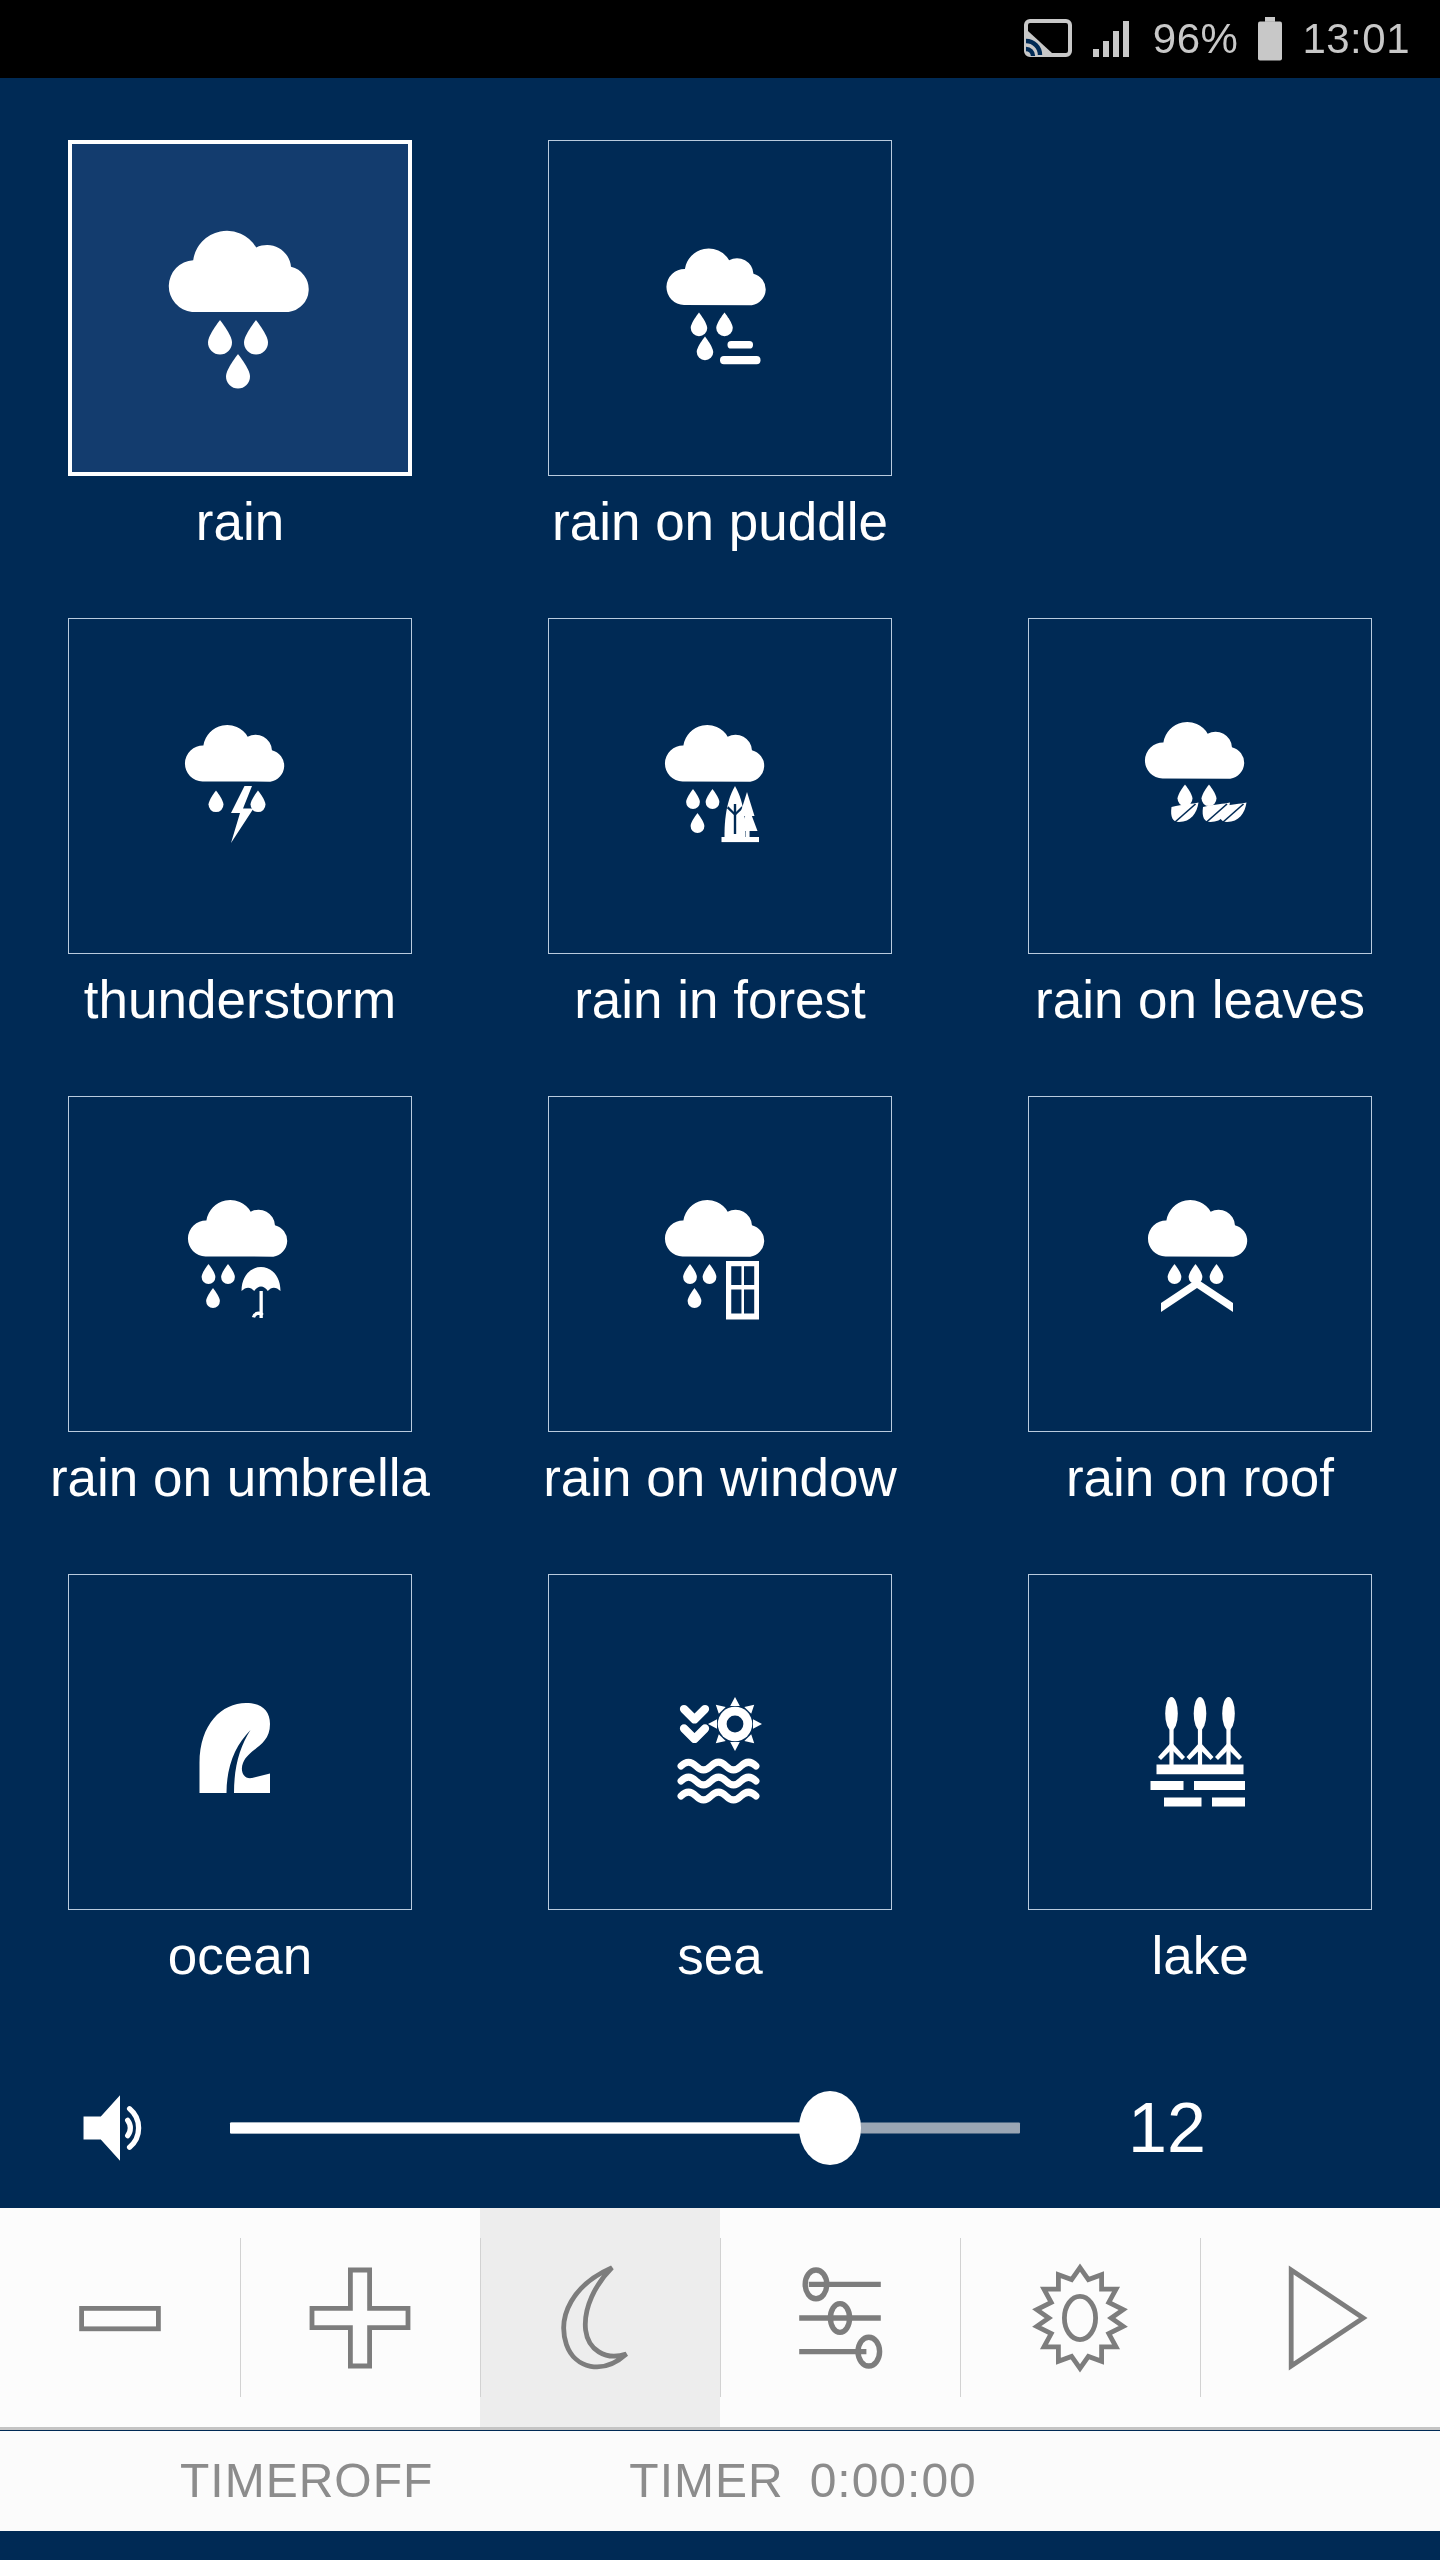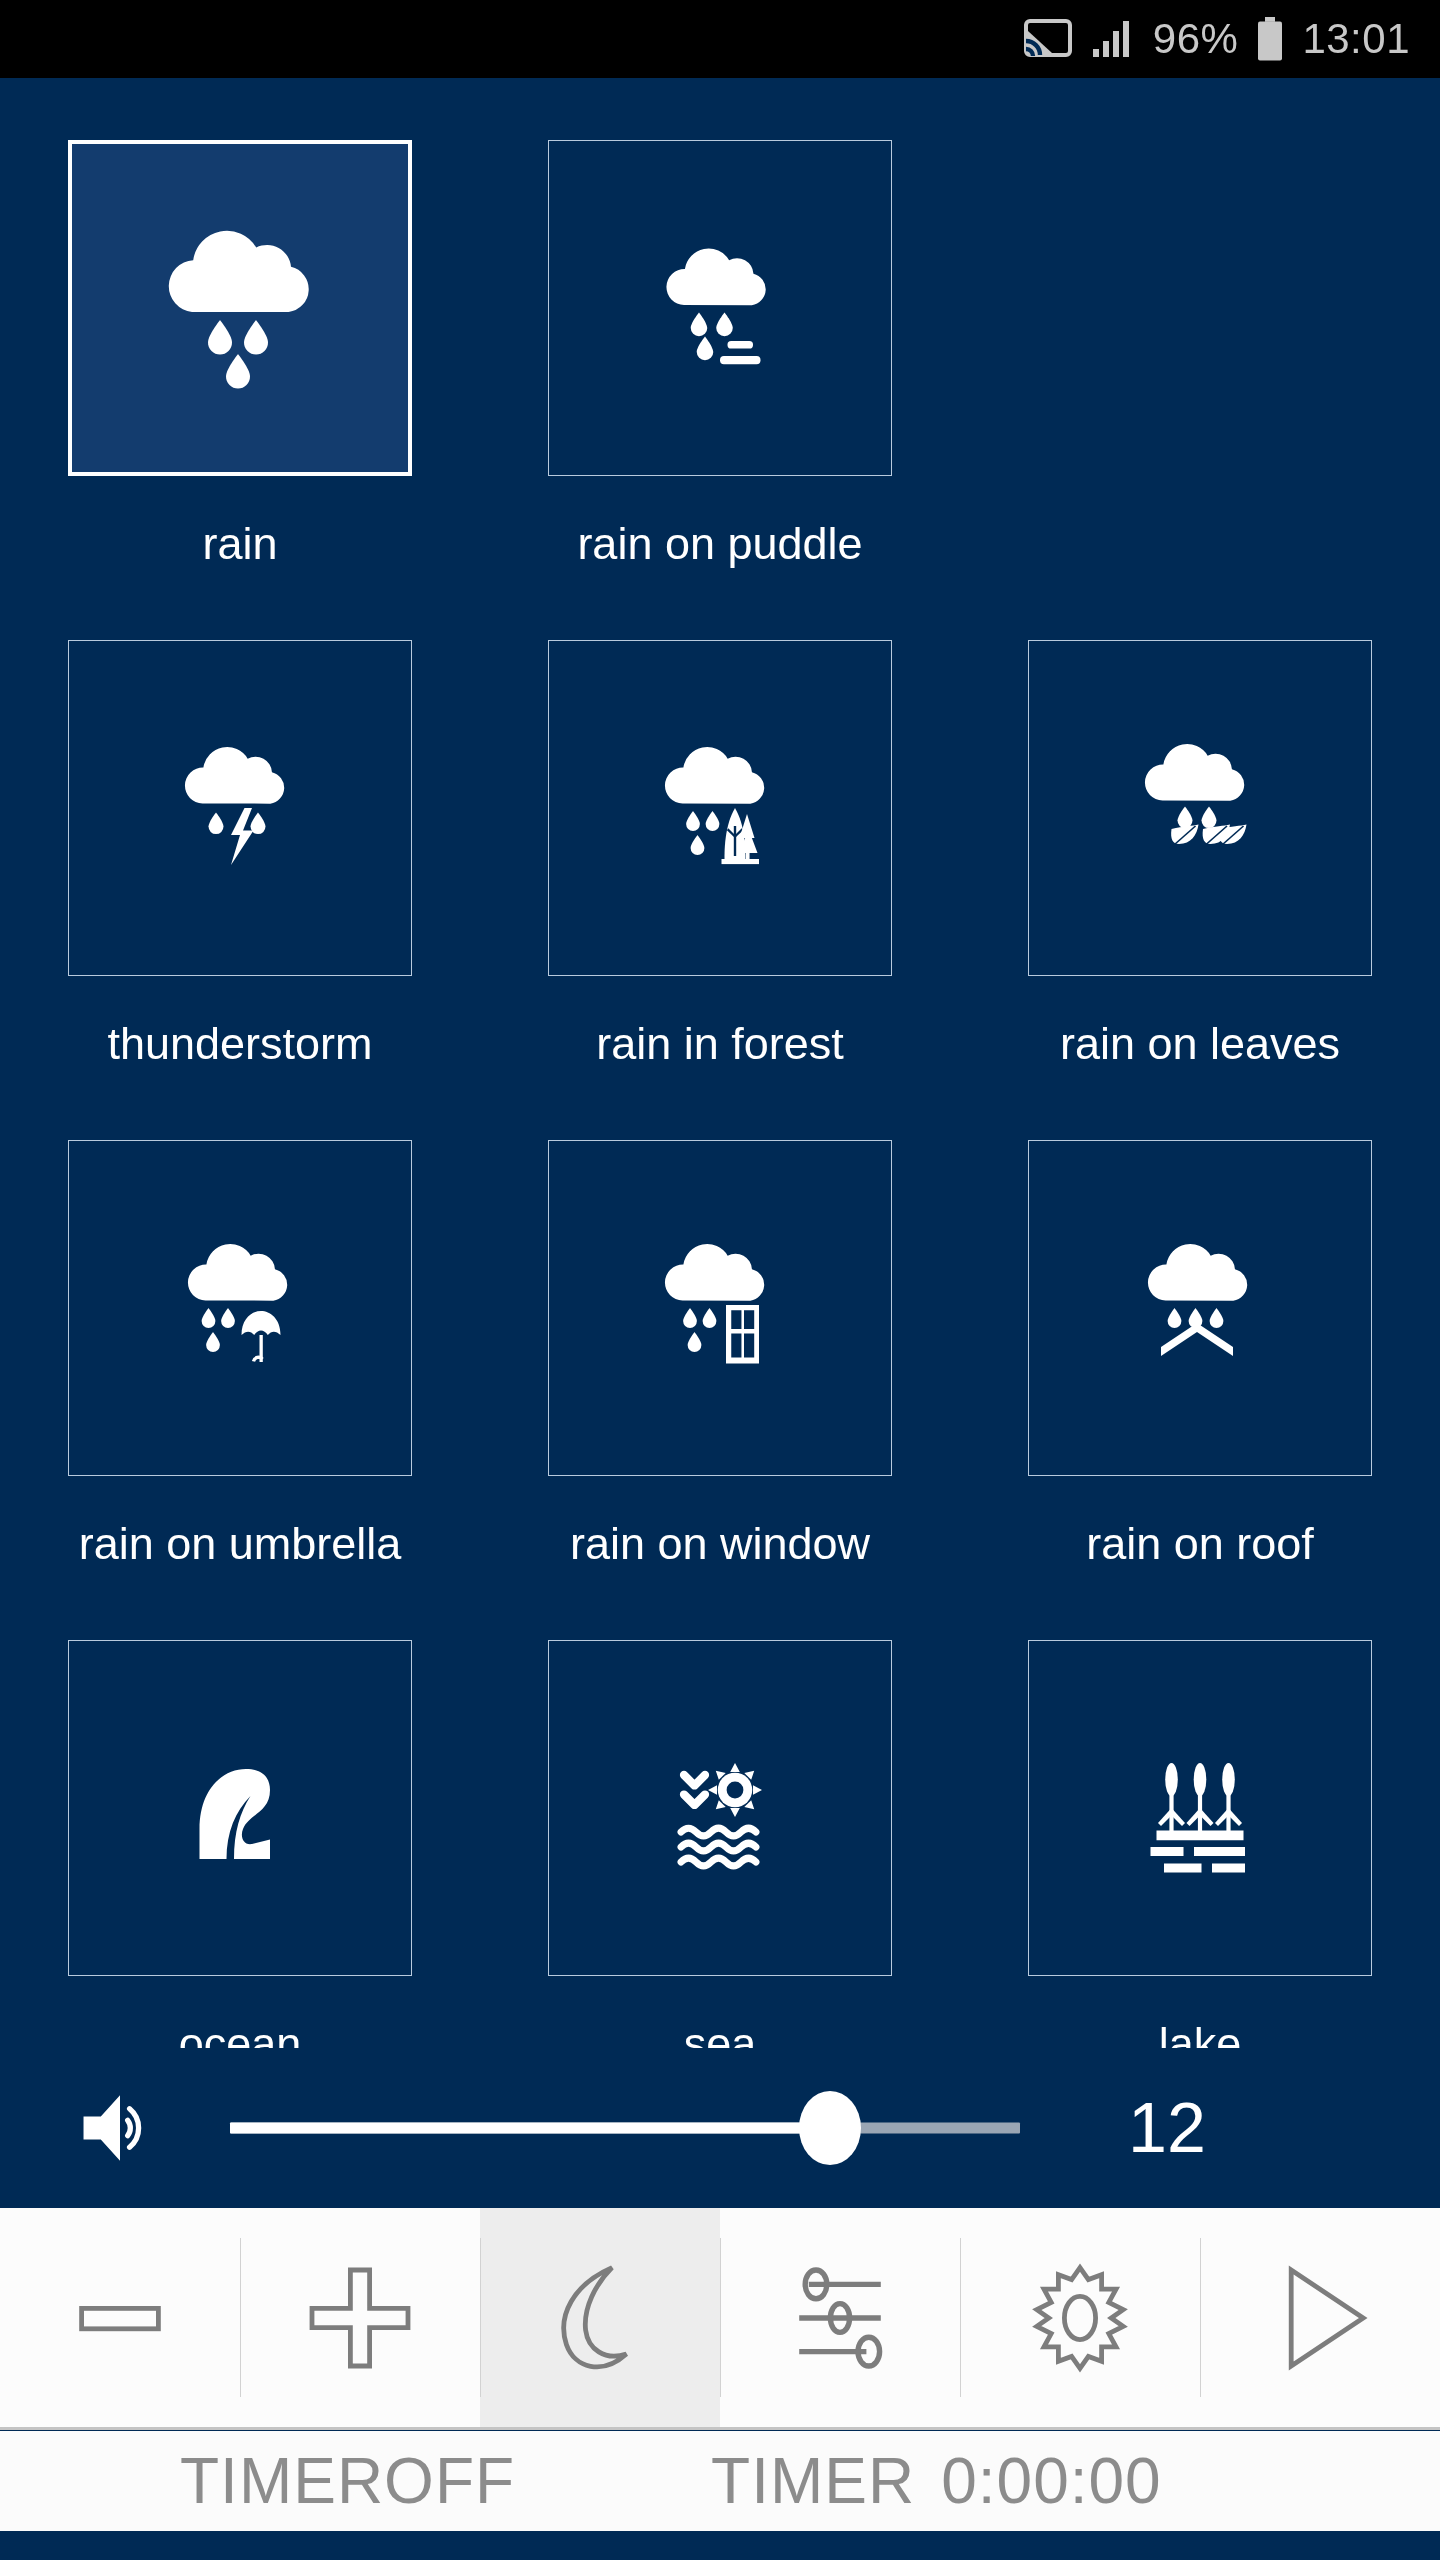--- a/index.html
+++ b/index.html
@@ -51,23 +51,23 @@
     background: #002A55;
     display: flex; align-items: center; justify-content: center;
     position: relative;
   }
   .tile.selected {
     background: #133C6E;
     border: 4px solid #ffffff;
   }
   .tile svg { display: block; }
   .cell-label {
-    margin-top: 36px;
+    margin-top: 14px;
     color: #ffffff;
-    font-size: 45px;
+    font-size: 53px;
     line-height: 1.0;
     height: 62px;
     display: flex; align-items: center;
     white-space: nowrap;
   }
   .row-gap { height: 66px; width: 100%; }
 
   
   #volumebar {
     position: absolute;
@@ -131,21 +131,21 @@
 
   
   #bottomstatus {
     position: absolute; left: 0; top: 2431px;
     width: 1440px; height: 100px;
     background: #fbfbfb;
     display: flex; align-items: center;
   }
   .bs-group {
     display: flex; align-items: flex-start;
-    color: #8c8c8c; font-size: 64px; line-height: 1;
+    color: #8c8c8c; font-size: 48px; line-height: 1;
     letter-spacing: 1px;
   }
   #bs-timer { margin-left: 180px; }
   #bs-timer .bs-val { }
   #bs-time { margin-left: 196px; }
   #bs-time .bs-val { margin-left: 26px; }
 
   #navfill {
     position: absolute; left: 0; top: 2531px;
     width: 1440px; height: 29px;

